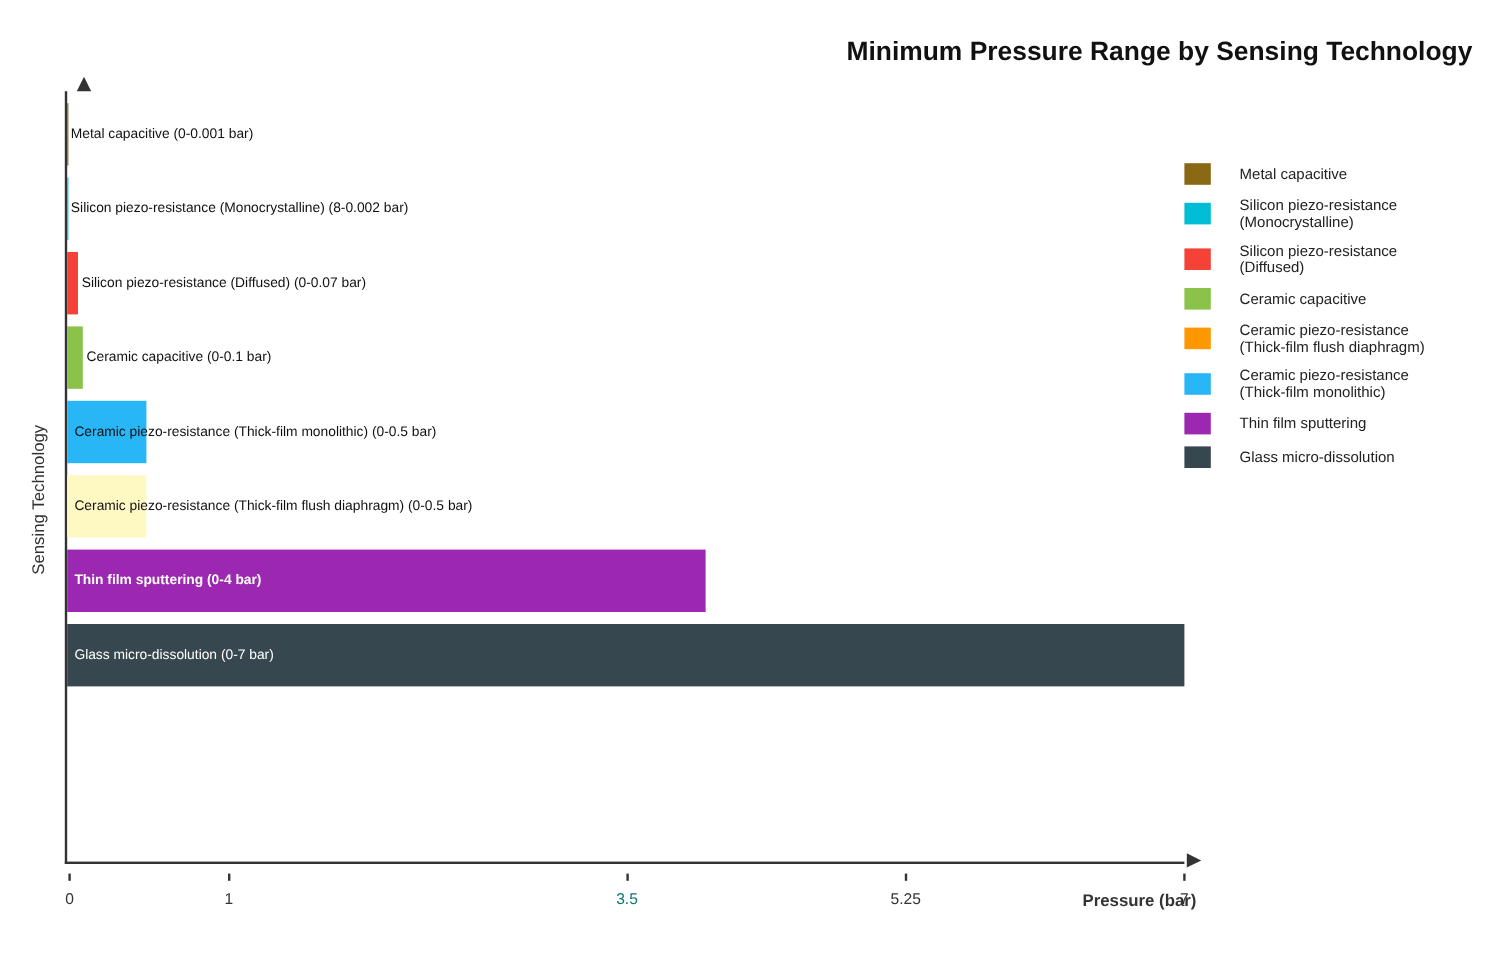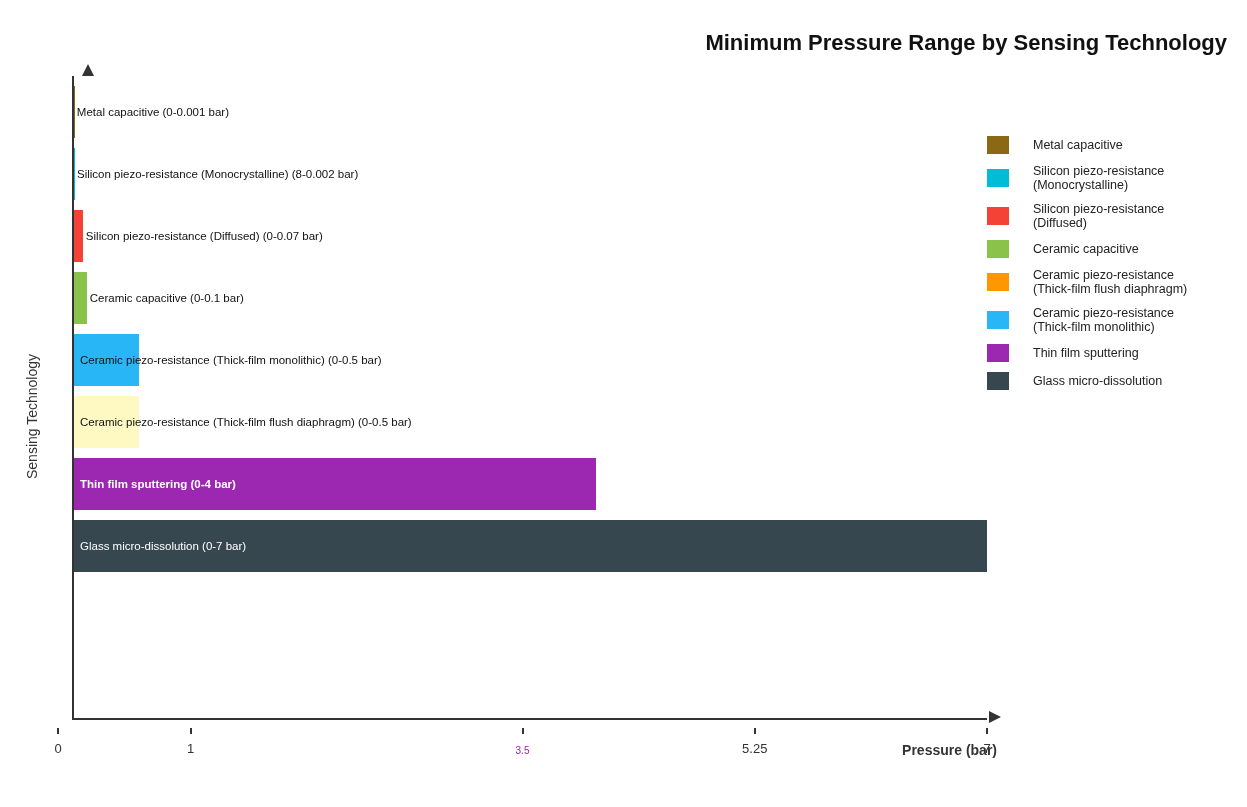--- a/index.html
+++ b/index.html
@@ -47,21 +47,21 @@
       flex: 1;
       display: flex;
       flex-direction: column;
       position: relative;
     }
     .plot-area {
       flex: 1;
       position: relative;
       border-left: 2px solid #333;
       border-bottom: 2px solid #333;
-      margin-left: 24px;
+      margin-left: 6px;
       margin-bottom: 36px;
       margin-right: 240px;
     }
     .bar-row {
       position: absolute;
       left: 0;
       right: 0;
       display: flex;
       align-items: center;
     }
@@ -188,21 +188,21 @@
               <span class="bar-label" style="left: 6px; color: rgb(255, 255, 255);">Glass micro-dissolution (0-7 bar)</span>
             </div>
           </div>
         </div>
       <div class="x-axis" id="xAxis" style="position: absolute; bottom: 22px; left: 10px; right: 240px;">
 
       <div style="position: absolute; left: 0%; bottom: -22px; transform: translateX(-50%); font-size: 13px; color: rgb(51, 51, 51);">0</div>
           <div style="position: absolute; left: 0%; bottom: 0px; width: 2px; height: 6px; background: rgb(51, 51, 51); transform: translateX(-50%);"></div>
           <div style="position: absolute; left: 14.28%; bottom: -22px; transform: translateX(-50%); font-size: 13px; color: rgb(51, 51, 51);">1</div>
           <div style="position: absolute; left: 14.28%; bottom: 0px; width: 2px; height: 6px; background: rgb(51, 51, 51); transform: translateX(-50%);"></div>
-          <div style="position: absolute; left: 50%; bottom: -22px; transform: translateX(-50%); font-size: 10px; color: #a21caf;">3.5</div>
+          <div style="position: absolute; left: 50%; bottom: -22px; transform: translateX(-50%); font-size: 13px; color: #0f766e;">3.5</div>
           <div style="position: absolute; left: 50%; bottom: 0px; width: 2px; height: 6px; background: rgb(51, 51, 51); transform: translateX(-50%);"></div>
           <div style="position: absolute; left: 75%; bottom: -22px; transform: translateX(-50%); font-size: 13px; color: rgb(51, 51, 51);">5.25</div>
           <div style="position: absolute; left: 75%; bottom: 0px; width: 2px; height: 6px; background: rgb(51, 51, 51); transform: translateX(-50%);"></div>
           <div style="position: absolute; left: 100%; bottom: -22px; transform: translateX(-50%); font-size: 13px; color: rgb(51, 51, 51);">7</div>
           <div style="position: absolute; left: 100%; bottom: 0px; width: 2px; height: 6px; background: rgb(51, 51, 51); transform: translateX(-50%);"></div>
         </div>
       <div class="x-axis-label">Pressure (bar)</div>
     </div>
     <div class="legend" id="legend">
         <div class="legend-item">

